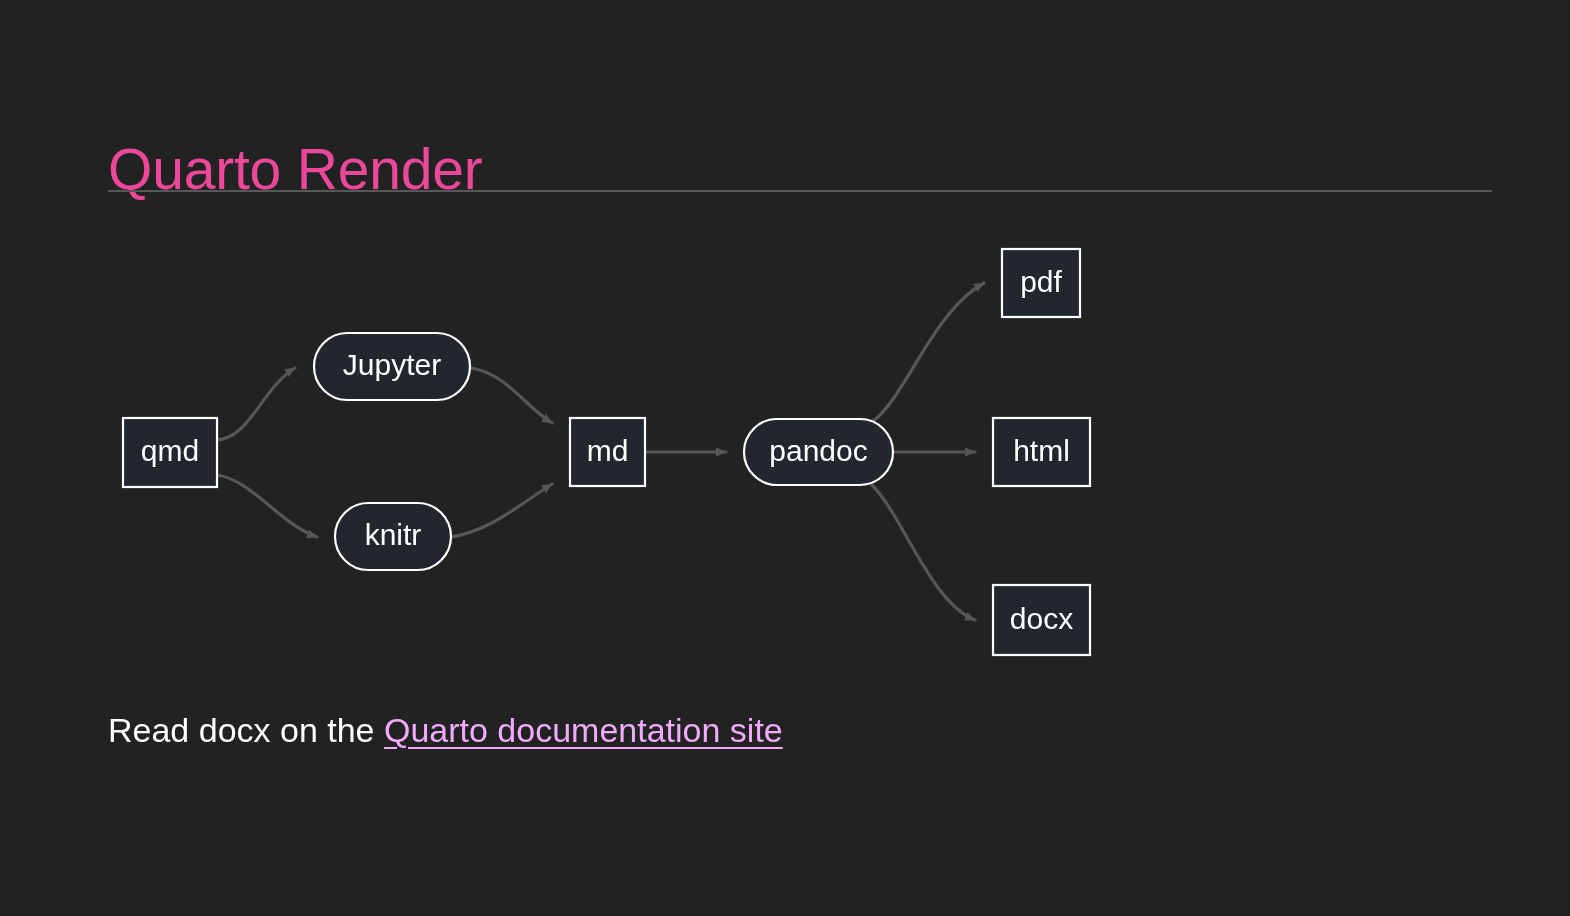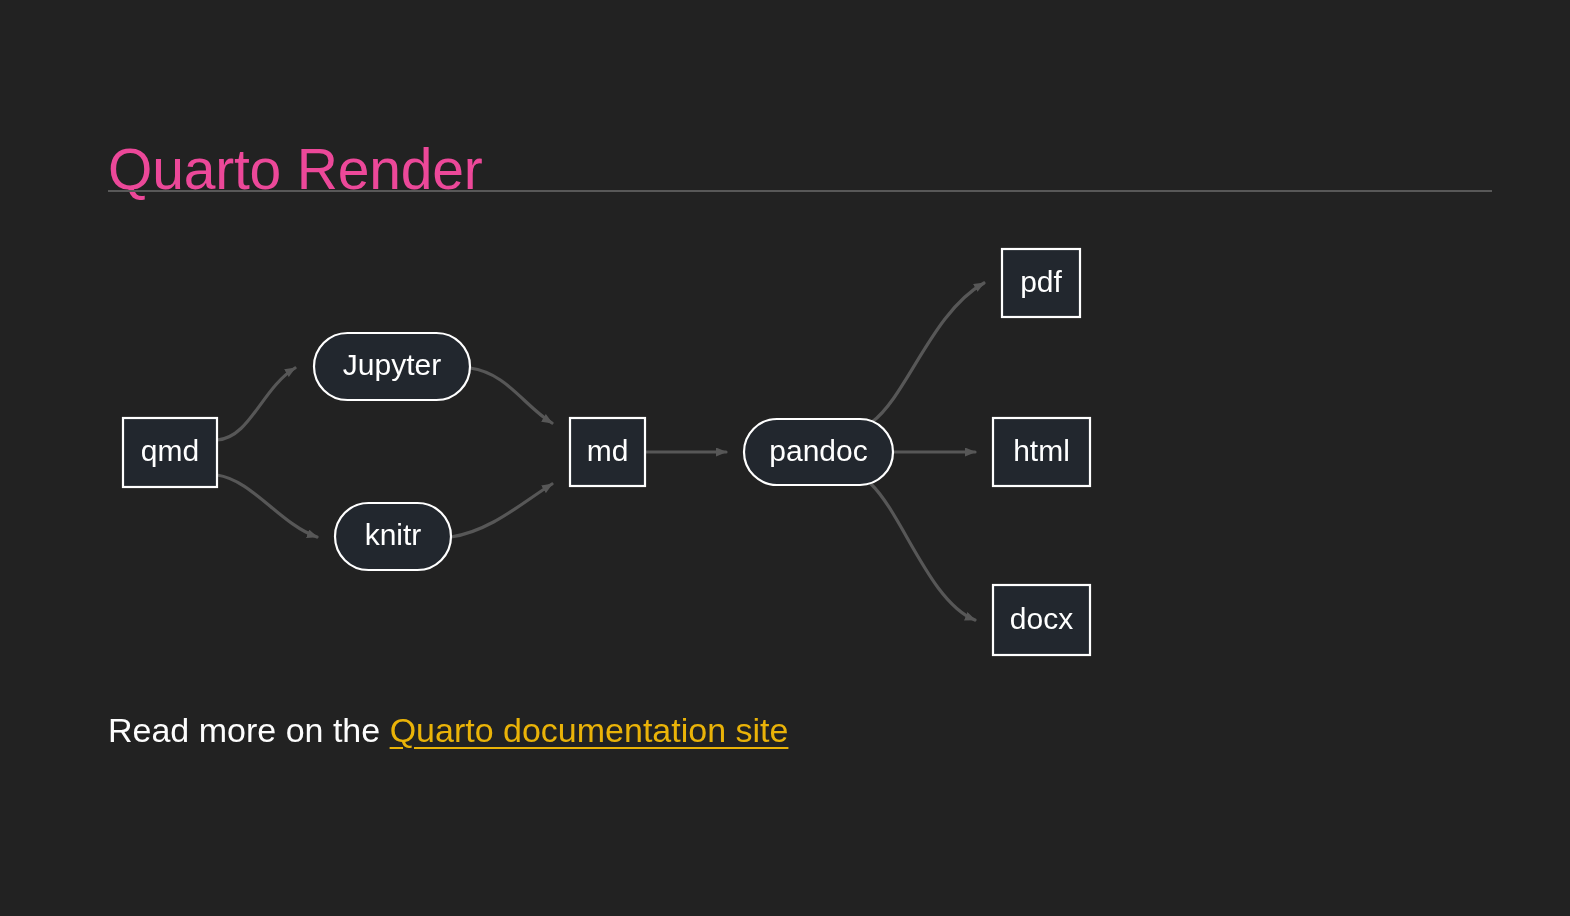--- a/index.html
+++ b/index.html
@@ -85,21 +85,21 @@
     position: absolute;
     left: 108px;
     top: 675px;
     font-size: 34px;
     font-weight: 400;
     color: #fdfdfd;
     line-height: 1.25;
     white-space: nowrap;
   }
   .readmore a {
-    color: #eab308;
+    color: #f0abfc;
     text-decoration: underline;
     text-underline-offset: 5px;
     text-decoration-thickness: 2px;
   }
 </style>
 </head>
 <body>
 
 <div class="slide">
 
@@ -174,15 +174,15 @@
         </g>
 
         <g>
           <rect class="node-shape" x="993" y="375" width="97" height="70" rx="0"></rect>
           <text class="node-label" x="1041.5" y="411">docx</text>
         </g>
       </g>
     </svg>
   </div>
 
-  <p class="readmore"><span>Read more on the </span><a href="#">Quarto documentation site</a></p>
+  <p class="readmore"><span>Read docx on the </span><a href="#">Quarto documentation site</a></p>
 
 </div>
 
 </body></html>

